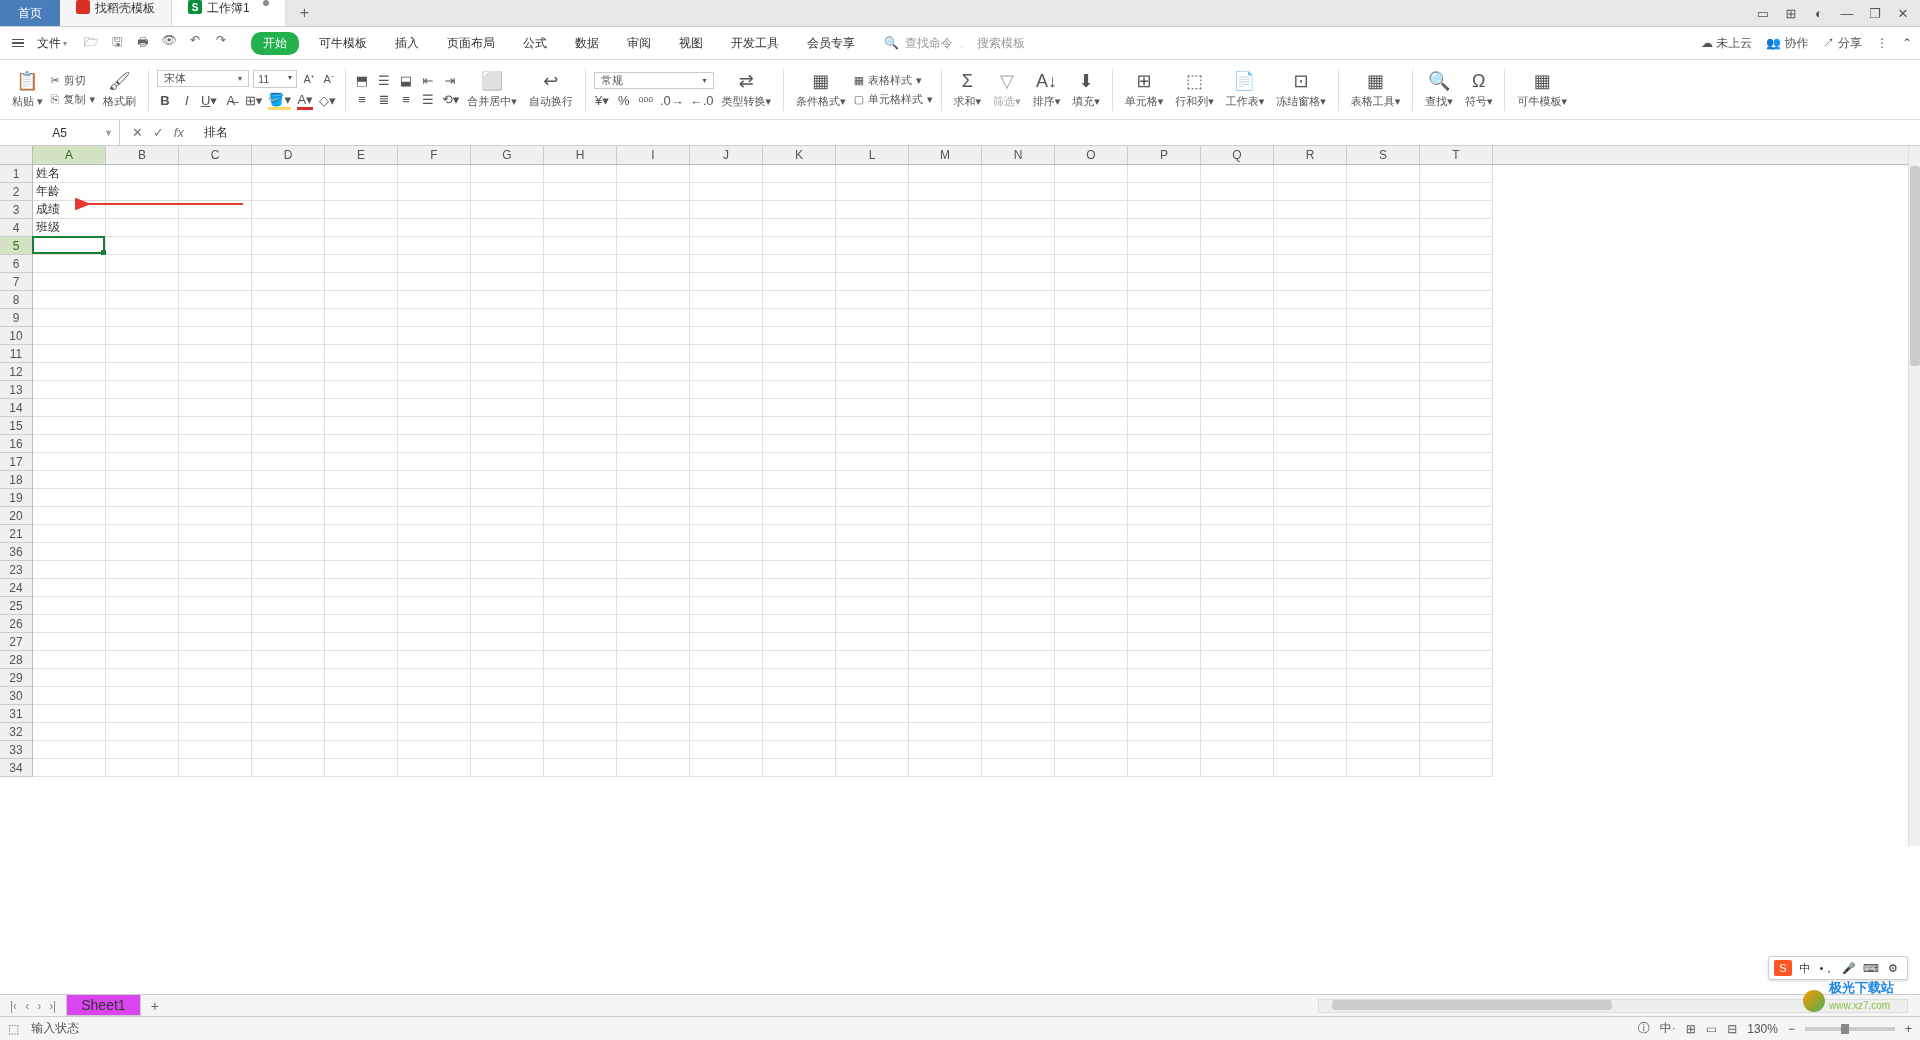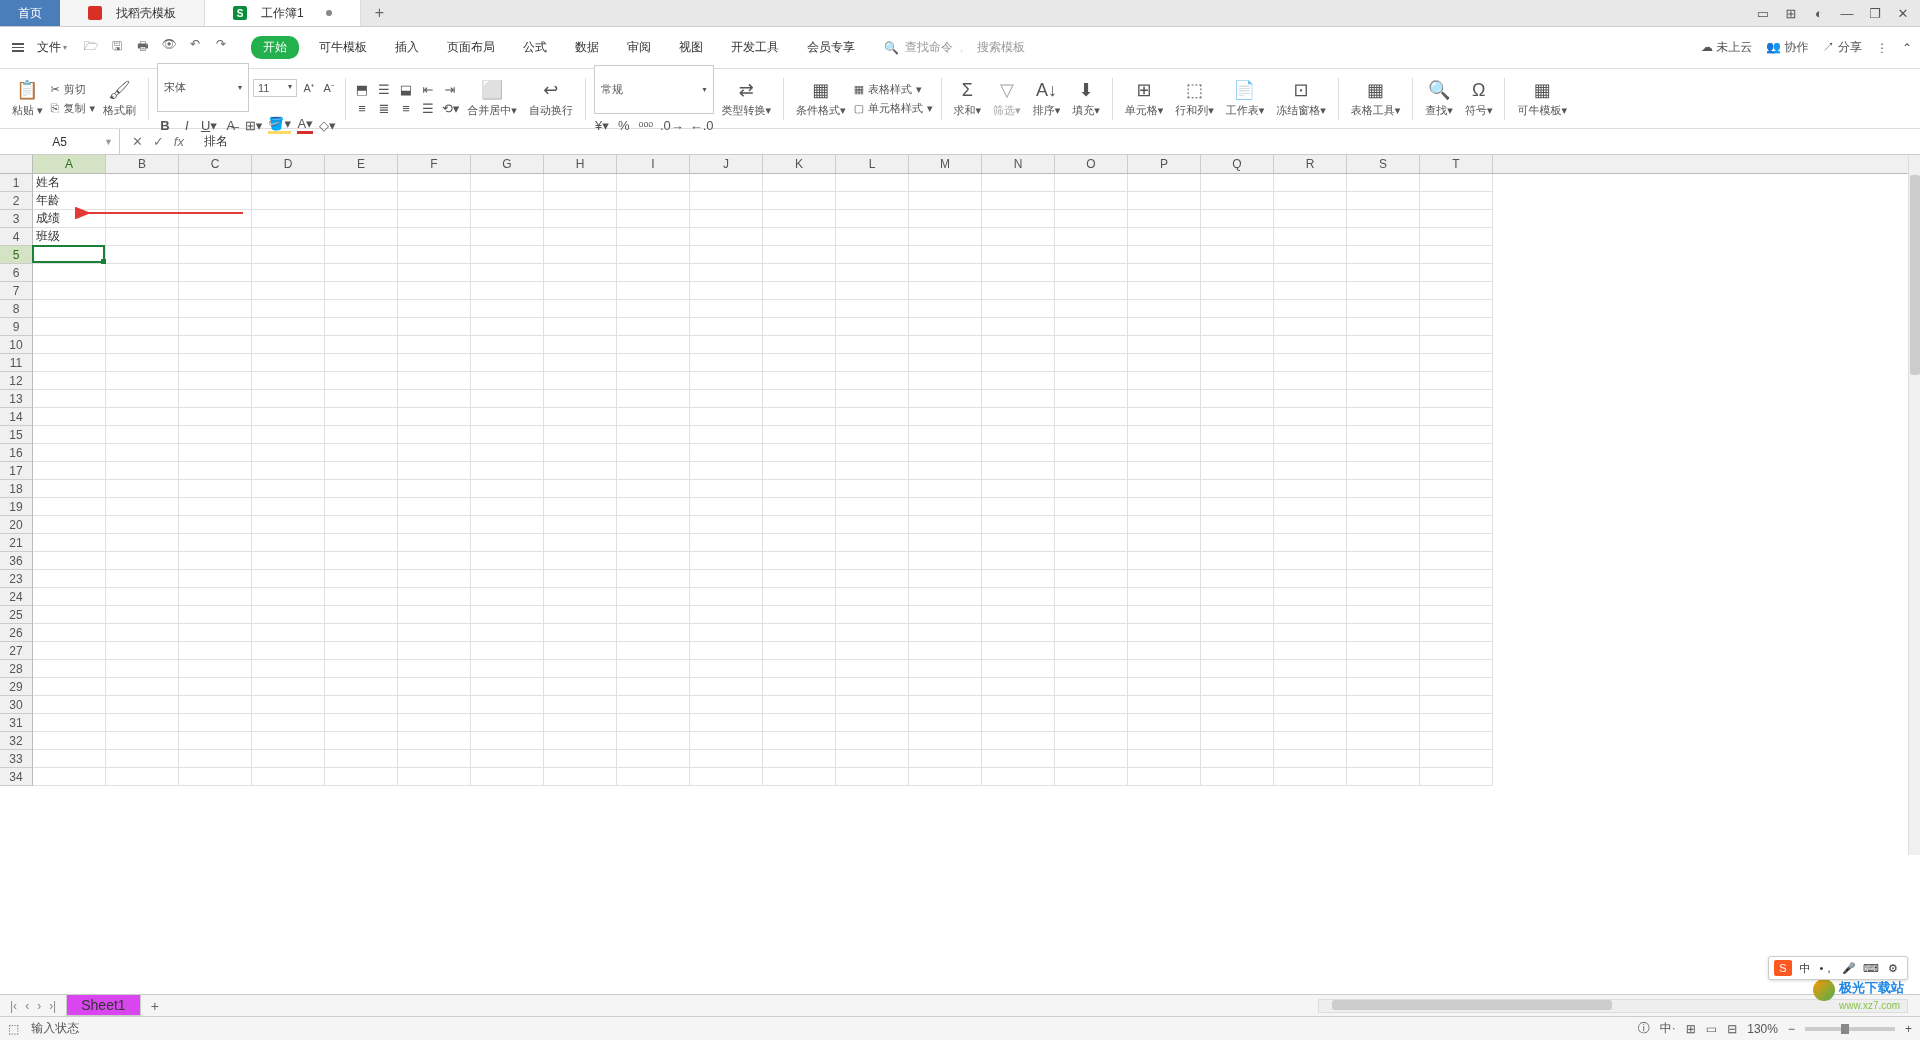--- a/index.html
+++ b/index.html
@@ -1,51 +1,51 @@
 <!DOCTYPE html>
 <html><head>
 <meta charset="utf-8">
 <style>
 * { margin: 0; padding: 0; box-sizing: border-box; font-family: "Microsoft YaHei", Arial, sans-serif; }
 body { background: #fff; overflow: hidden; font-size: 12px; color: #333; width: 1920px; height: 1040px; position: relative; }
 
 
 .title-bar { height: 27px; background: #e8e8e8; display: flex; align-items: stretch; border-bottom: 1px solid #ccc; }
 .tab-home { background: #4a7ebb; color: #fff; padding: 0 18px; display: flex; align-items: center; font-size: 12px; }
-.tab-item { background: #f5f5f5; padding: 0 28px; display: flex; align-items: center; gap: 14px; border-right: 1px solid #ddd; font-size: 12px; }
+.tab-item { background: #f5f5f5; padding: 0 16px; display: flex; gap: 5px; border-right: 1px solid #ddd; font-size: 12px; }
 .tab-item.active { background: #fff; }
 .tab-icon-red { width: 14px; height: 14px; background: #d93025; border-radius: 2px; display: inline-block; }
 .tab-icon-green { width: 14px; height: 14px; background: #0a8e3d; border-radius: 2px; display: inline-flex; align-items: center; justify-content: center; color: #fff; font-size: 10px; font-weight: bold; }
 .tab-mod { width: 6px; height: 6px; background: #888; border-radius: 50%; margin-left: 8px; }
 .tab-plus { padding: 0 14px; display: flex; align-items: center; color: #666; font-size: 16px; }
 .title-spacer { flex: 1; }
 .window-controls { display: flex; align-items: center; gap: 10px; padding: 0 8px; }
 .wc-btn { width: 18px; height: 18px; display: flex; align-items: center; justify-content: center; color: #555; font-size: 13px; }
 
 
-.menu-bar { height: 42px; background: #fff; display: flex; align-items: center; padding: 0 8px; border-bottom: 1px solid #ddd; gap: 3px; }
+.menu-bar { height: 33px; background: #fff; display: flex; align-items: center; padding: 0 8px; border-bottom: 1px solid #ddd; gap: 3px; }
 .menu-burger { display: flex; flex-direction: column; gap: 2px; padding: 4px; }
 .menu-burger span { width: 12px; height: 1.5px; background: #555; }
 .menu-file { padding: 3px 6px; color: #333; font-size: 12px; display: flex; align-items: center; gap: 2px; }
 .menu-qat { display: flex; gap: 8px; margin-left: 6px; color: #666; }
 .menu-qat div { width: 18px; display: flex; justify-content: center; }
 .menu-tabs-group { display: flex; gap: 12px; margin-left: 18px; align-items: center; }
 .menu-tab { padding: 4px 8px; color: #333; font-size: 12px; }
 .menu-tab.active { background: #22b14c; color: #fff; border-radius: 10px; padding: 3px 12px; }
 .menu-search { margin-left: 18px; display: flex; align-items: center; gap: 6px; color: #999; font-size: 12px; }
 .menu-right { margin-left: auto; display: flex; align-items: center; gap: 14px; color: #555; font-size: 12px; }
 
 
 .ribbon { height: 60px; background: #fff; border-bottom: 1px solid #ddd; display: flex; align-items: center; padding: 0 8px; gap: 4px; }
 .ribbon-divider { width: 1px; height: 42px; background: #ddd; margin: 0 4px; }
 .ribbon-col { display: flex; flex-direction: column; align-items: center; gap: 2px; font-size: 11px; color: #555; padding: 0 4px; }
 .ribbon-col-icon { font-size: 18px; color: #555; }
 .ribbon-stack { display: flex; flex-direction: column; gap: 4px; font-size: 11px; color: #555; }
 .ribbon-stack-row { display: flex; align-items: center; gap: 4px; }
-.ribbon-font-select { border: 1px solid #ccc; padding: 16px 6px; font-size: 11px; min-width: 92px; background: #fff; display: flex; justify-content: space-between; align-items: center; }
+.ribbon-font-select { border: 1px solid #ccc; padding: 0 6px; font-size: 11px; min-width: 92px; background: #fff; display: flex; justify-content: space-between; align-items: center; }
 .ribbon-size-select { border: 1px solid #ccc; padding: 2px 4px; font-size: 11px; width: 44px; background: #fff; display: flex; justify-content: space-between; }
 .ribbon-btn-row { display: flex; gap: 6px; align-items: center; font-size: 13px; color: #555; }
 .rbtn { min-width: 16px; display: inline-flex; justify-content: center; }
 
 
 .formula-row { height: 26px; display: flex; align-items: center; border-bottom: 1px solid #ccc; background: #fff; }
 .name-box { width: 120px; border-right: 1px solid #ccc; display: flex; align-items: center; justify-content: center; font-size: 12px; position: relative; height: 100%; }
 .name-box .dd { position: absolute; right: 6px; color: #999; font-size: 9px; }
 .formula-btns { display: flex; align-items: center; gap: 10px; padding: 0 12px; color: #777; font-size: 13px; }
 .formula-input { flex: 1; padding: 0 8px; font-size: 12px; }
@@ -85,21 +85,21 @@
 .status-right { margin-left: auto; display: flex; align-items: center; gap: 10px; }
 .zoom-slider { width: 90px; height: 4px; background: #ccc; position: relative; }
 .zoom-slider::after { content: ''; position: absolute; left: 40%; top: -3px; width: 8px; height: 10px; background: #888; }
 
 
 .ime-float { position: absolute; right: 12px; bottom: 60px; display: flex; gap: 4px; background: #fff; border: 1px solid #ccc; padding: 3px 5px; border-radius: 3px; z-index: 50; box-shadow: 0 1px 3px rgba(0,0,0,.15); }
 .ime-float span { width: 18px; height: 16px; display: inline-flex; align-items: center; justify-content: center; font-size: 11px; }
 .ime-s { background: #ff5722; color: #fff; border-radius: 2px; }
 
 
-.watermark { position: absolute; right: 16px; bottom: 28px; font-size: 13px; z-index: 40; display: flex; align-items: flex-start; gap: 4px; }
+.watermark { position: absolute; right: 26px; bottom: 28px; font-size: 13px; z-index: 40; display: flex; align-items: flex-end; gap: 4px; }
 .watermark .txt { color: #1e88e5; font-weight: bold; }
 .watermark .sub { color: #8bc34a; font-size: 10px; }
 .watermark .g { width: 22px; height: 22px; border-radius: 50%; background: linear-gradient(135deg,#ff9800,#4caf50); display: inline-block; }
 
 svg { display: block; }
 </style>
 </head>
 <body>
 
 <div class="title-bar">

